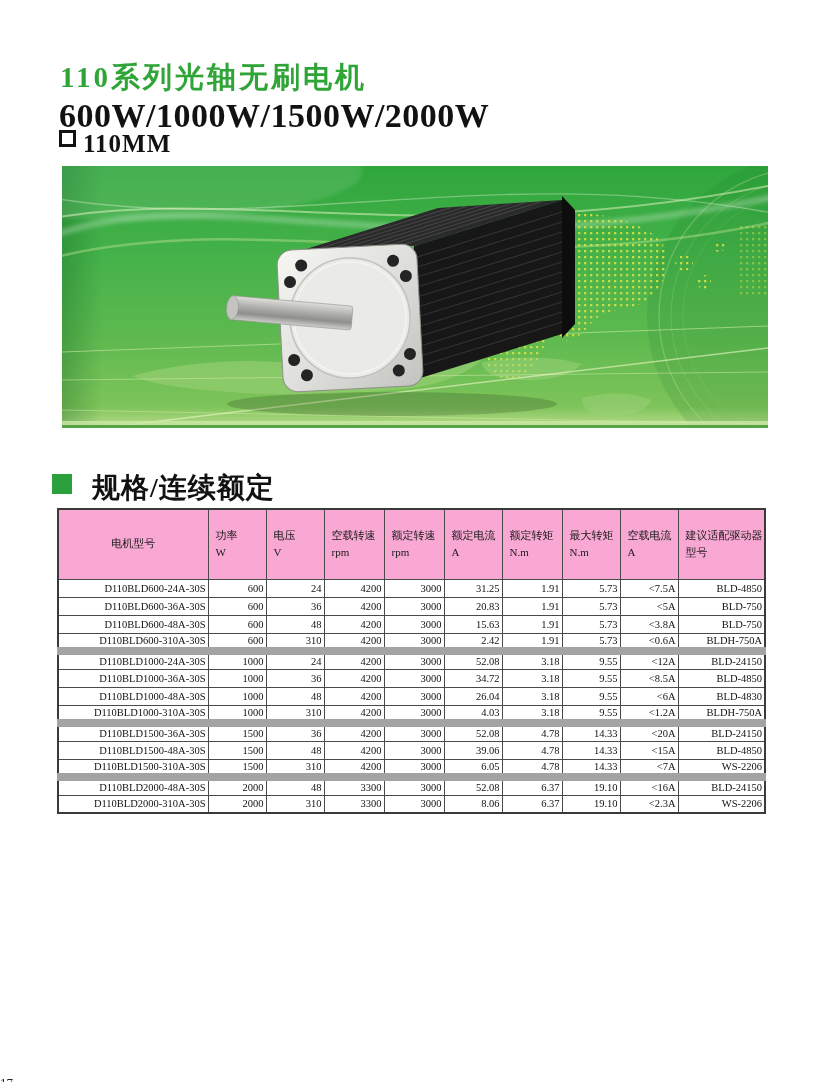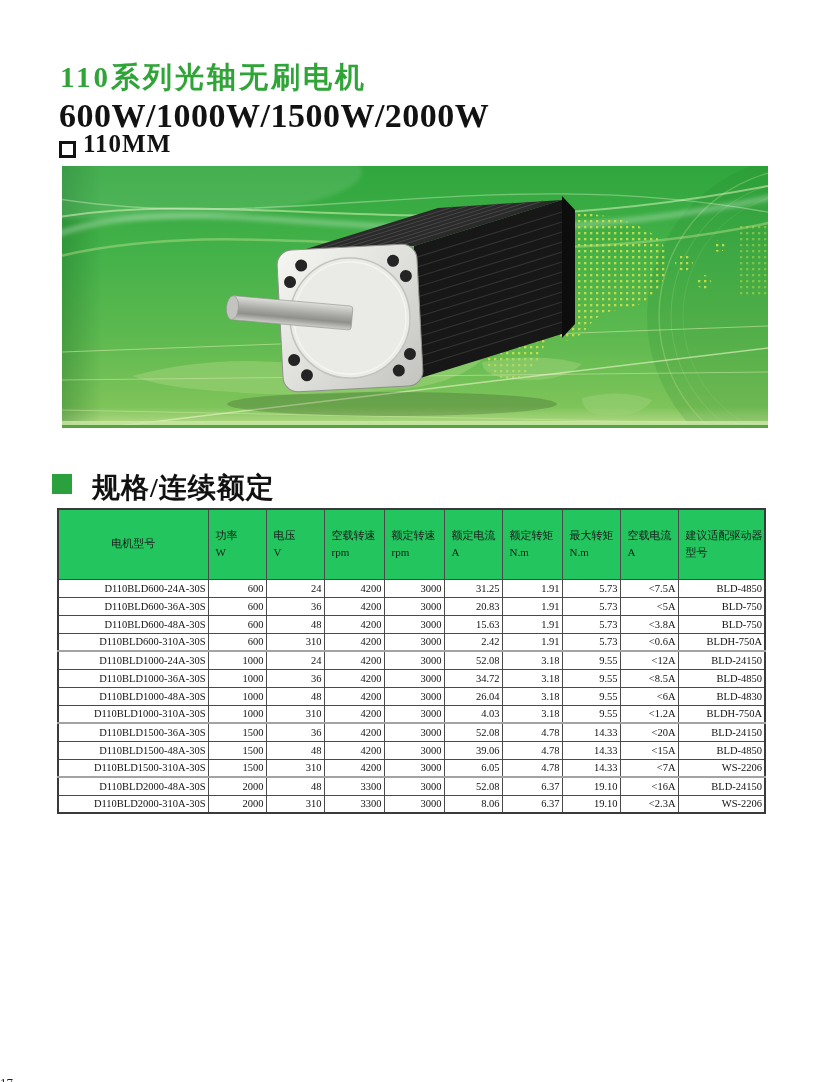--- a/index.html
+++ b/index.html
@@ -13,21 +13,21 @@
     position:absolute; left:60px; top:58px;
     font-size:29px; font-weight:700; color:#2fa437; letter-spacing:3px;
   }
   .title-watts {
     position:absolute; left:59px; top:97px;
     font-size:34px; font-weight:700; color:#121212; letter-spacing:0.5px;
   }
   .title-size {
     position:absolute; left:59px; top:130px;
     font-size:25px; font-weight:700; color:#121212; letter-spacing:1px;
-    display:flex; align-items:flex-end;
+    display:flex; align-items:flex-start;
   }
   .size-square {
     display:inline-block; width:17px; height:17px;
     border:3px solid #121212; margin-right:7px; background:#fff;
   }
   
   .hero {
     position:absolute; left:62px; top:166px; width:706px; height:262px;
     overflow:hidden;
   }
@@ -41,32 +41,32 @@
   }
   .section-cn { font-size:28px; font-weight:700; color:#111; letter-spacing:1px; line-height:1;}
   .section-en { font-size:16px; font-weight:700; color:#111; margin-left:8px; margin-bottom:2px; letter-spacing:0.5px;}
   
   .spec-table {
     position:absolute; left:57px; top:508px; width:707px;
     border-collapse:collapse; table-layout:fixed;
     border:2px solid #3a3a3a;
   }
   .spec-table th, .spec-table td { border:1px solid #4a4a4a; }
-  .spec-table thead tr { height:70px; background:#22c55e;padding-left:13px; }
+  .spec-table thead tr { height:70px; background:#f9a8d4;padding-left:13px; }
   .spec-table th {
     font-size:11px; font-weight:400; color:#1a1a1a; text-align:left;
     padding-left:7px; vertical-align:middle; line-height:1.6;
   }
   .spec-table th.c-center { text-align:center; padding-left:0; }
   .spec-table tbody tr { height:18px; background:#ffffff;text-align:right; }
   .spec-table td {
     font-size:10.5px; color:#111; padding:0 2px 0 7px; white-space:nowrap;
     overflow:hidden; vertical-align:middle;
   }
-  .spec-table tbody tr.group-start td { border-top:2px solid #a3a3a3; }
+  .spec-table tbody tr.group-start td { border-top:8px solid #a3a3a3; }
   
   .page-number {
     position:absolute; left:0; right:0; top:1027px; text-align:left;
     font-size:13px; color:#222;margin-top:48px;
   }
 </style>
 </head>
 <body>
 
 <div class="page">

